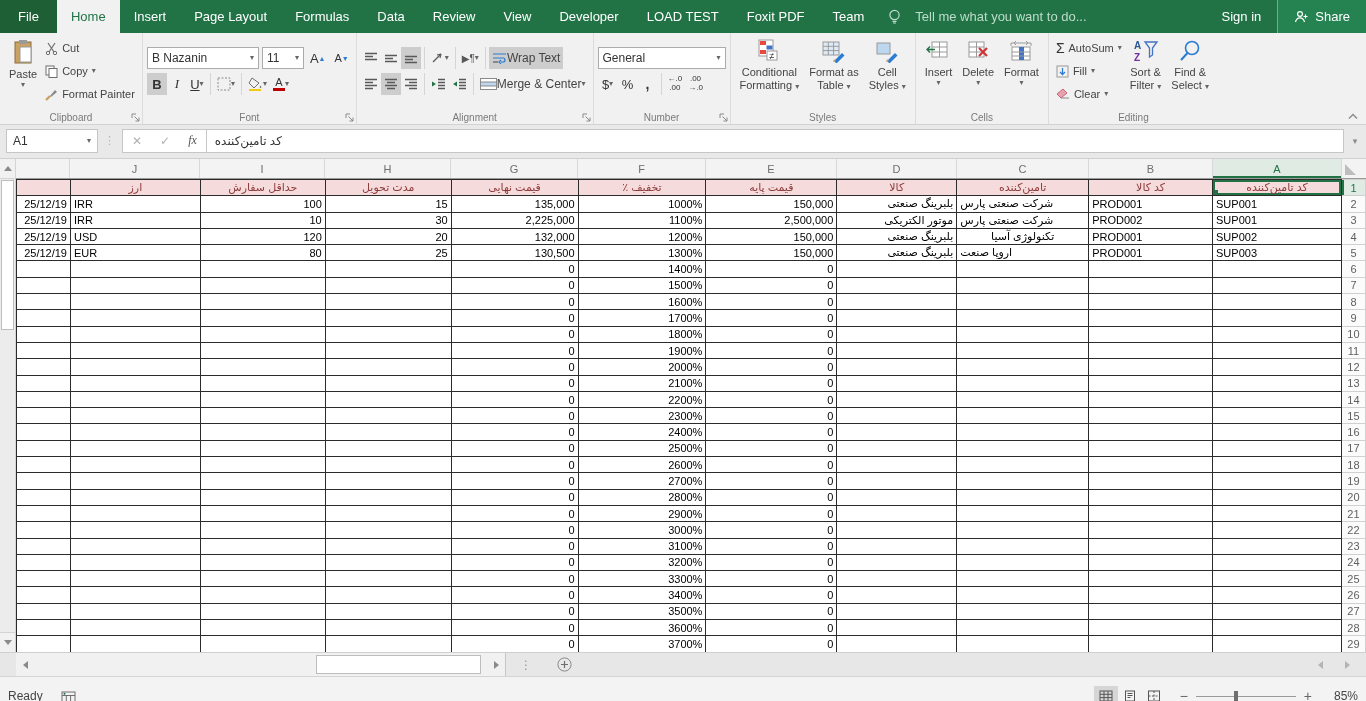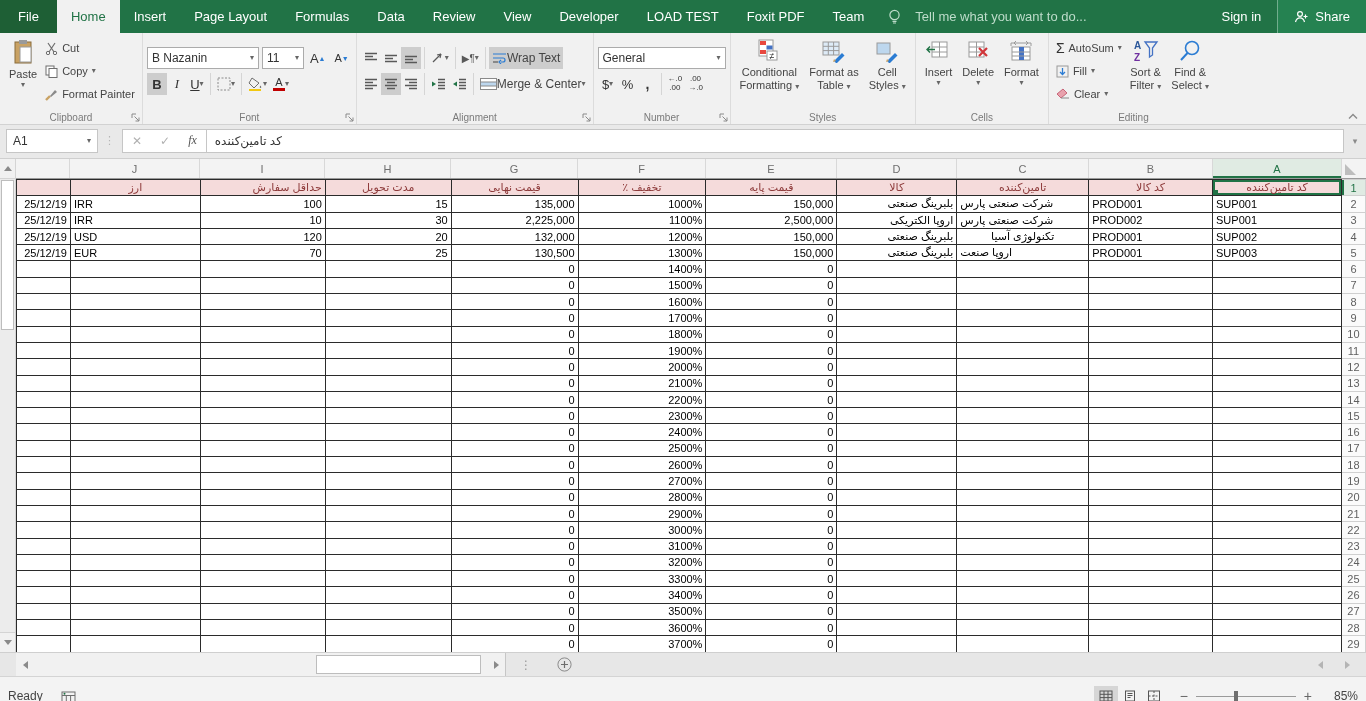--- a/index.html
+++ b/index.html
@@ -597,21 +597,21 @@
         <col style="width: 120px;">
         <col style="width: 132px;">
         <col style="width: 124px;">
         <col style="width: 129px;">
         <col style="width: 24px;">
       </colgroup>
     <tbody id="grid-body">
         <tr>
           <td class="hdrcell" style="text-align: center;"></td>
           <td class="hdrcell" dir="rtl" style="text-align: center;">ارز</td>
-          <td class="hdrcell" dir="rtl" style="text-align: right;">حداقل سفارش</td>
+          <td class="hdrcell" dir="rtl" style="text-align: center;">حداقل سفارش</td>
           <td class="hdrcell" dir="rtl" style="text-align: center;">مدت تحویل</td>
           <td class="hdrcell" dir="rtl" style="text-align: center;">قیمت نهایی</td>
           <td class="hdrcell" dir="rtl" style="text-align: center;">تخفیف ٪</td>
           <td class="hdrcell" dir="rtl" style="text-align: center;">قیمت پایه</td>
           <td class="hdrcell" dir="rtl" style="text-align: center;">کالا</td>
           <td class="hdrcell" dir="rtl" style="text-align: center;">تامین‌کننده</td>
           <td class="hdrcell" dir="rtl" style="text-align: center;">کد کالا</td>
           <td class="hdrcell sel" dir="rtl" style="text-align: center;">کد تامین‌کننده</td>
           <td class="rownum active">1</td>
         </tr>
@@ -630,21 +630,21 @@
           <td class="rownum">2</td>
         </tr>
         <tr>
           <td style="text-align: right;">25/12/19</td>
           <td style="text-align: left;">IRR</td>
           <td style="text-align: right;">10</td>
           <td style="text-align: right;">30</td>
           <td style="text-align: right;">2,225,000</td>
           <td style="text-align: right;">1100%</td>
           <td style="text-align: right;">2,500,000</td>
-          <td dir="rtl" style="text-align: right;">اروپا الکتریکی</td>
+          <td dir="rtl" style="text-align: right;">موتور الکتریکی</td>
           <td dir="rtl" style="text-align: left;">شرکت صنعتی پارس</td>
           <td style="text-align: left;">PROD002</td>
           <td style="text-align: left;">SUP001</td>
           <td class="rownum">3</td>
         </tr>
         <tr>
           <td style="text-align: right;">25/12/19</td>
           <td style="text-align: left;">USD</td>
           <td style="text-align: right;">120</td>
           <td style="text-align: right;">20</td>
@@ -653,21 +653,21 @@
           <td style="text-align: right;">150,000</td>
           <td dir="rtl" style="text-align: right;">بلبرینگ صنعتی</td>
           <td dir="rtl" style="text-align: center;">تکنولوژی آسیا</td>
           <td style="text-align: left;">PROD001</td>
           <td style="text-align: left;">SUP002</td>
           <td class="rownum">4</td>
         </tr>
         <tr>
           <td style="text-align: right;">25/12/19</td>
           <td style="text-align: left;">EUR</td>
-          <td style="text-align: right;">70</td>
+          <td style="text-align: right;">80</td>
           <td style="text-align: right;">25</td>
           <td style="text-align: right;">130,500</td>
           <td style="text-align: right;">1300%</td>
           <td style="text-align: right;">150,000</td>
           <td dir="rtl" style="text-align: right;">بلبرینگ صنعتی</td>
           <td dir="rtl" style="text-align: left;">اروپا صنعت</td>
           <td style="text-align: left;">PROD001</td>
           <td style="text-align: left;">SUP003</td>
           <td class="rownum">5</td>
         </tr>

